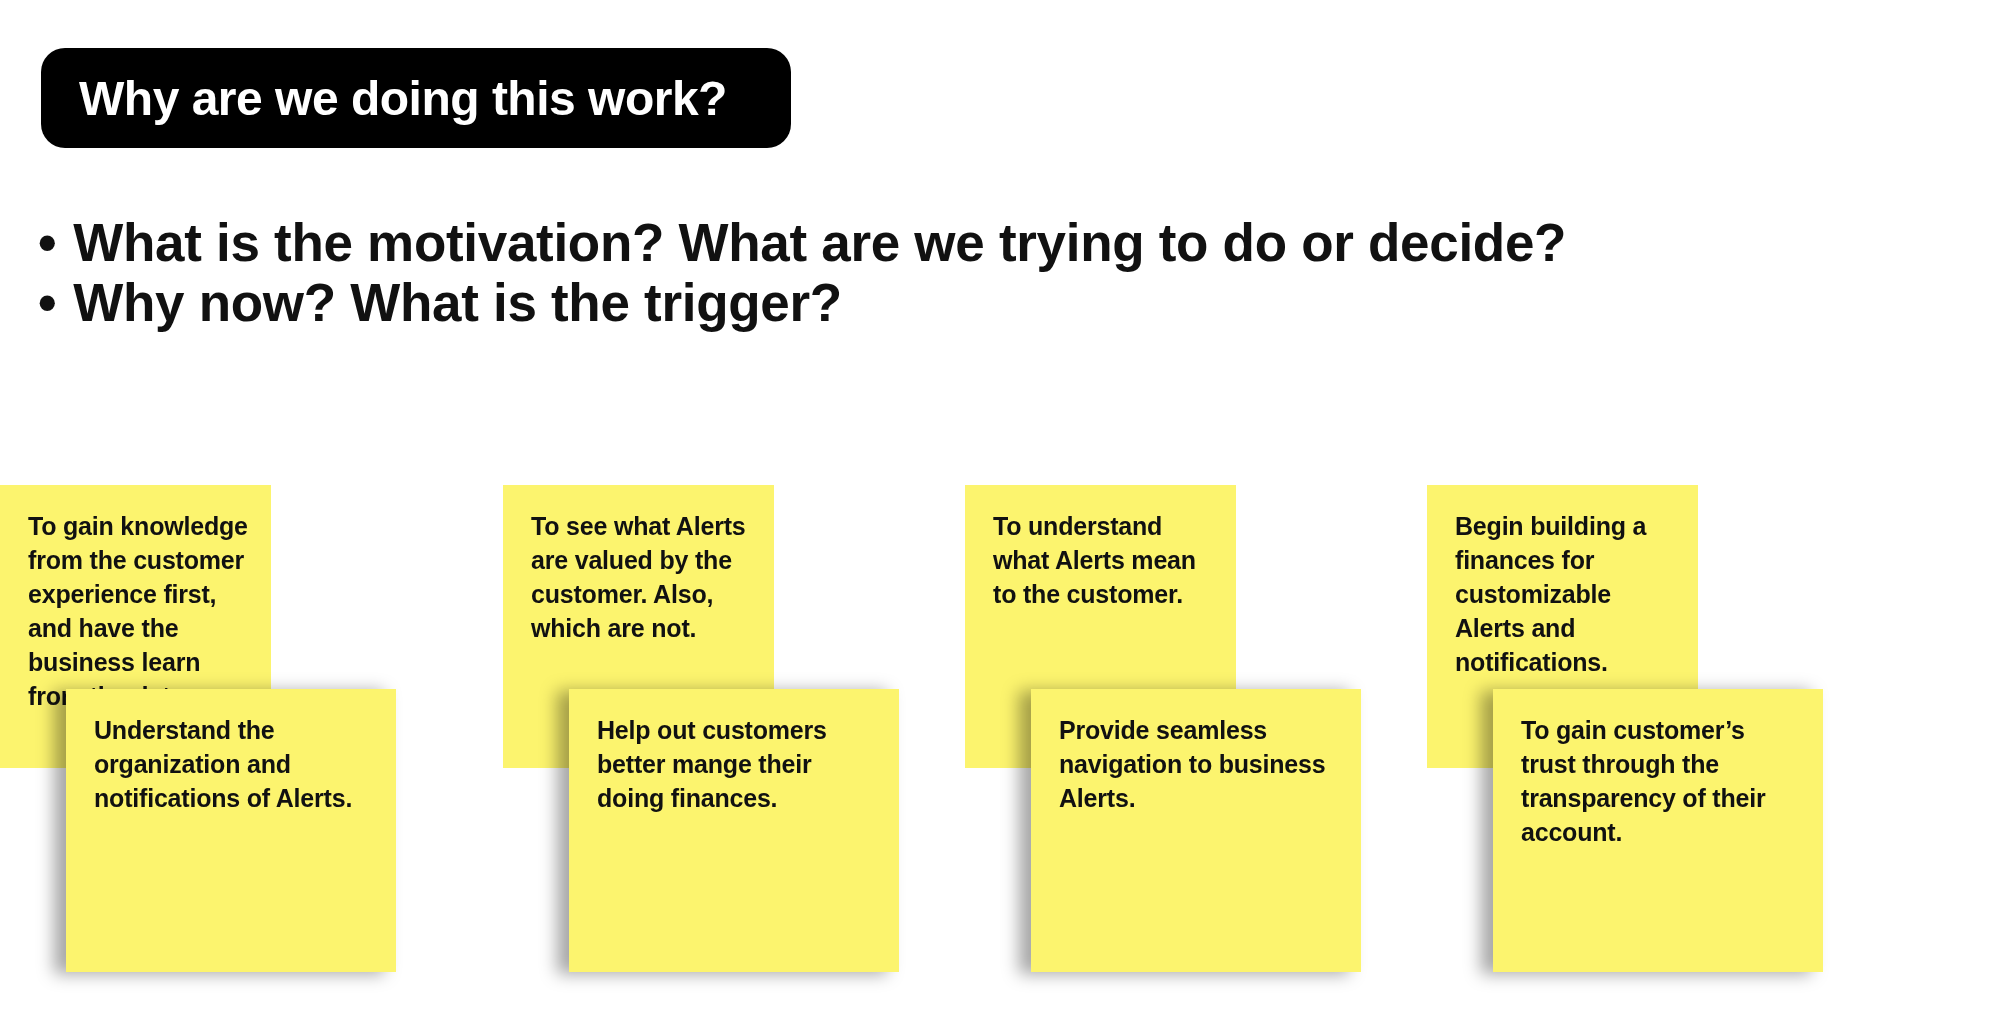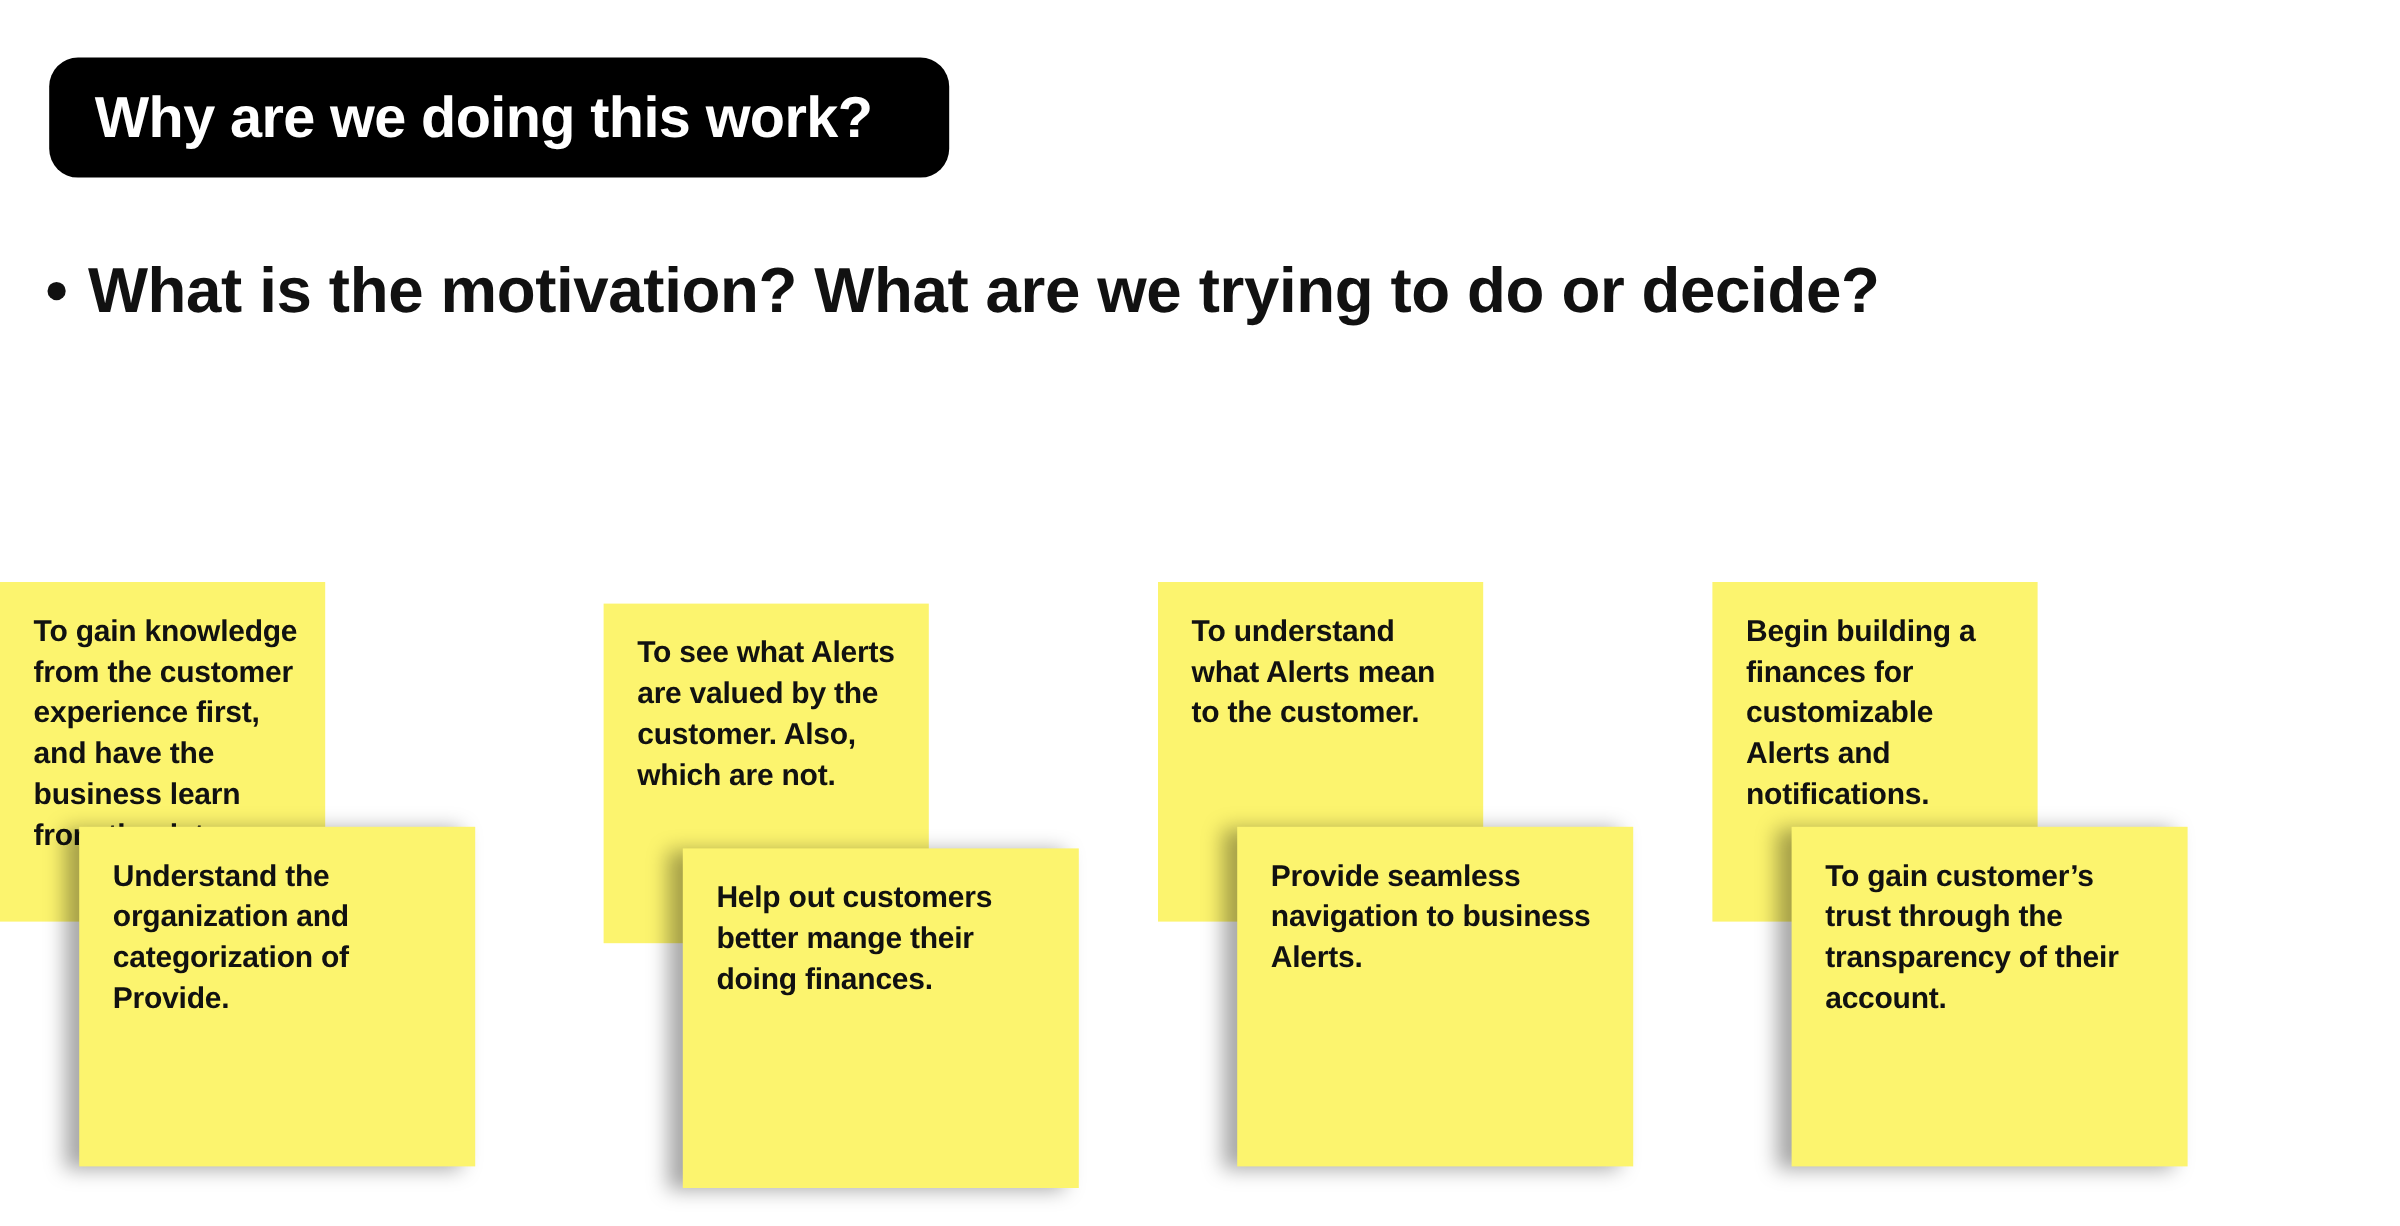--- a/index.html
+++ b/index.html
@@ -62,21 +62,21 @@
   }
 
   
   .sticky-group {
     position: absolute;
     top: 485px;
     width: 400px;
     height: 490px;
   }
   .sticky-group:nth-of-type(1) { left: 41px; }
-  .sticky-group:nth-of-type(2) { left: 503px; margin-top: 18px; }
+  .sticky-group:nth-of-type(2) { left: 503px; }
   .sticky-group:nth-of-type(3) { left: 965px; }
   .sticky-group:nth-of-type(4) { left: 1427px; }
 
   .sticky {
     position: absolute;
     width: 271px;
     height: 283px;
     background: var(--sticky-yellow, #FCF46E);
     box-sizing: border-box;
     padding: 24px 20px 20px 28px;
@@ -103,20 +103,21 @@
 <body>
 
 <div class="board">
 
   <div class="title-pill">
     <span class="title-text">Why are we doing this work?</span>
   </div>
 
   <ul class="bullets">
     <li>What is the motivation? What are we trying to do or decide?</li>
+    <li>Why now? What is the trigger?</li>
   </ul>
 
   <div class="sticky-group">
     <div class="sticky back">
       <div class="sticky-text">To see what Alerts are valued by the customer. Also, which are not.</div>
     </div>
     <div class="sticky front">
       <div class="sticky-text">Help out customers better mange their doing finances.</div>
     </div>
   </div>
@@ -137,17 +138,17 @@
     <div class="sticky front">
       <div class="sticky-text">To gain customer’s trust through the transparency of their account.</div>
     </div>
   </div>
 
   <div class="sticky-group">
     <div class="sticky back">
       <div class="sticky-text">To gain knowledge from the customer experience first, and have the business learn from the data.</div>
     </div>
     <div class="sticky front">
-      <div class="sticky-text">Understand the organization and categorization of Provide.</div>
+      <div class="sticky-text">Understand the organization and notifications of Alerts.</div>
     </div>
   </div>
 
 </div>
 
 </body></html>

